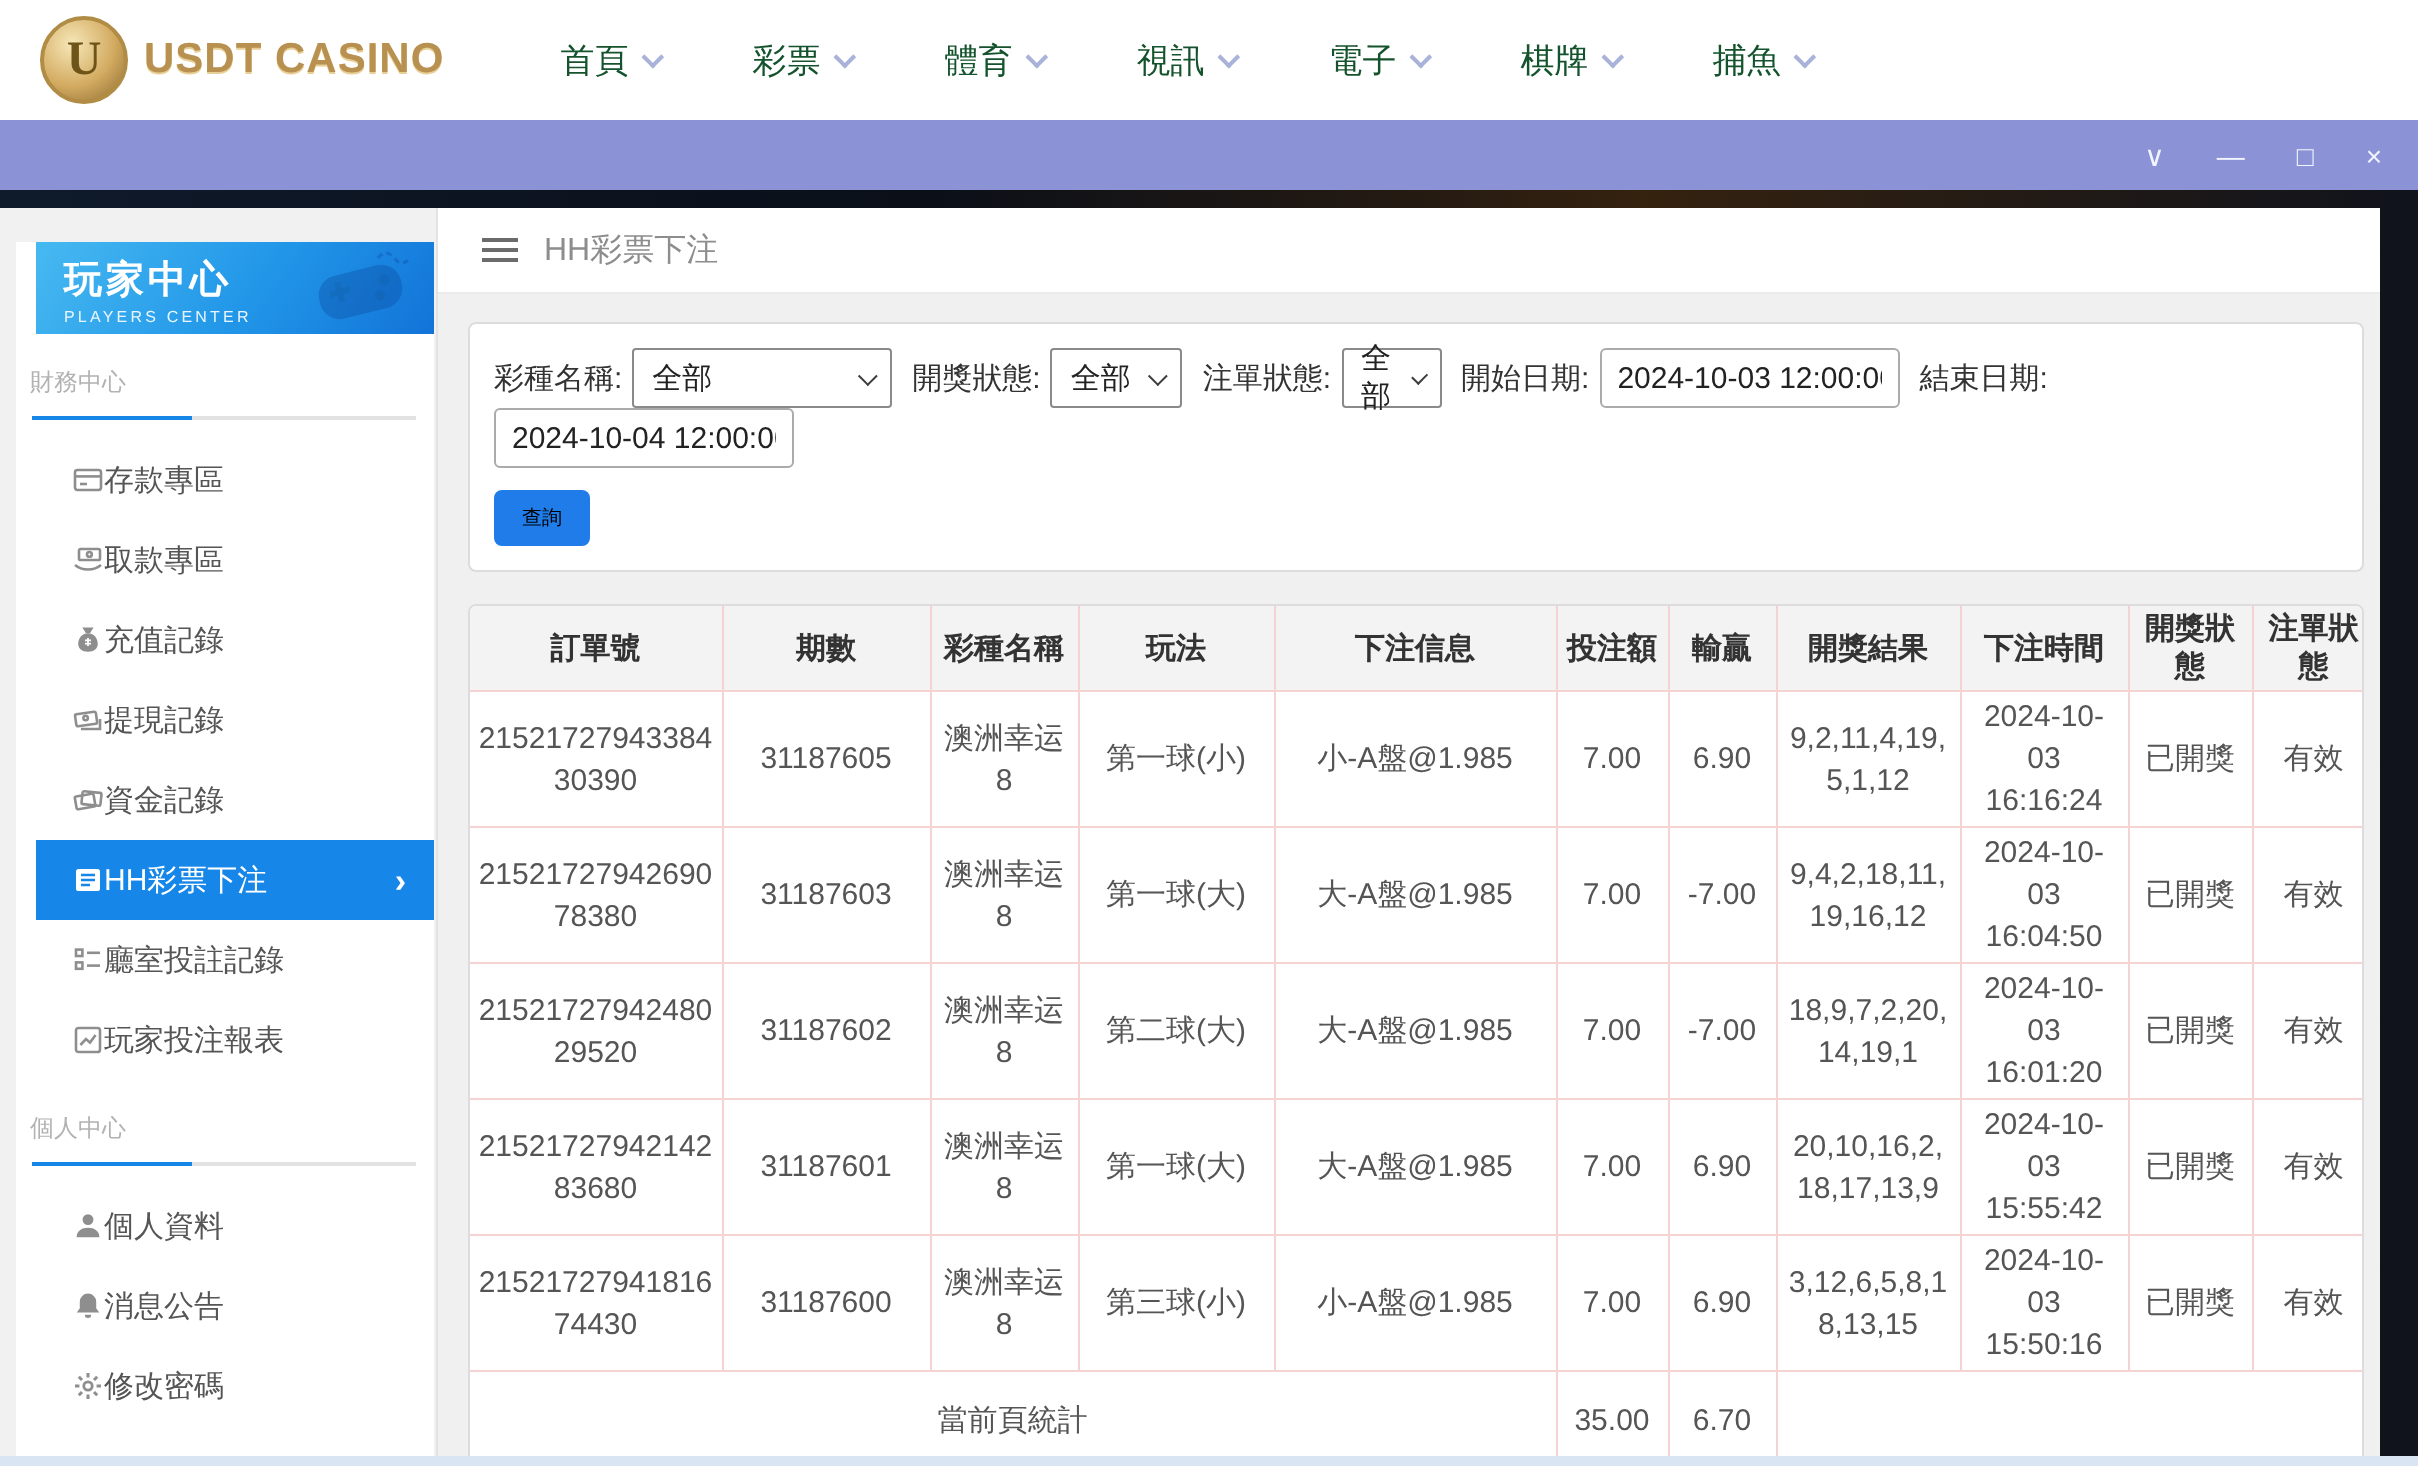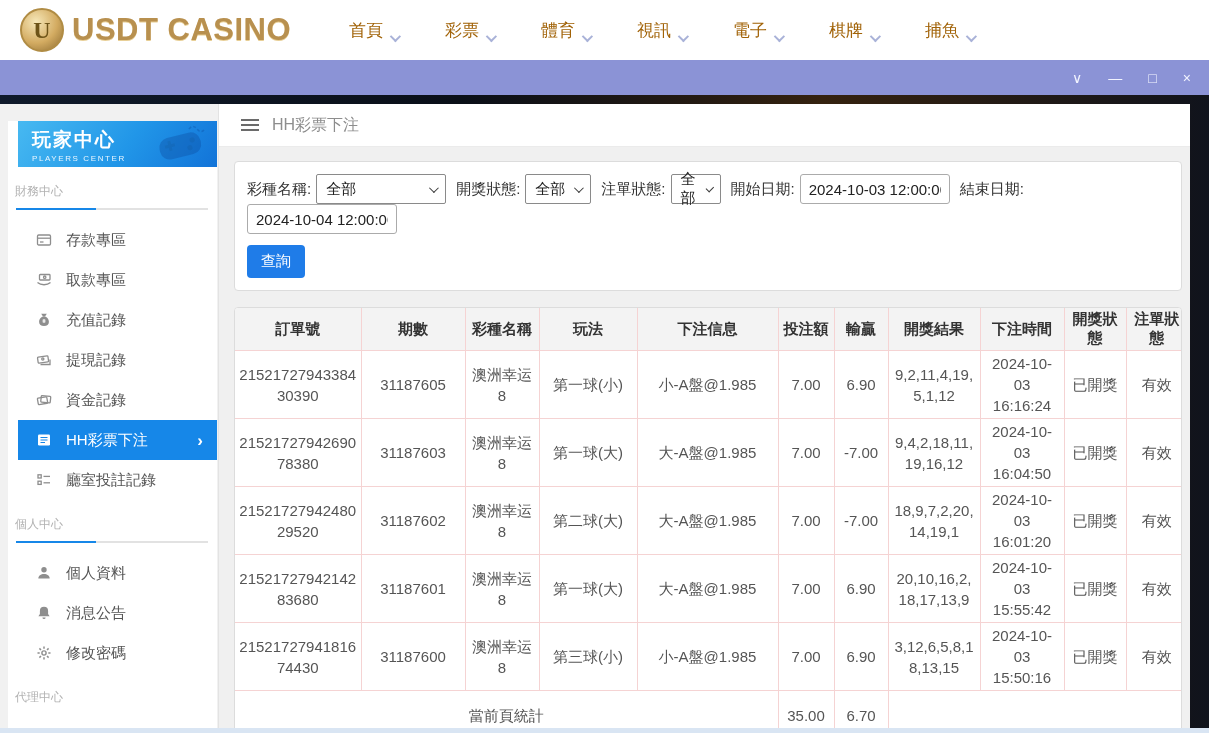--- a/index.html
+++ b/index.html
@@ -4,23 +4,23 @@
 <style>
   * { box-sizing: border-box; margin: 0; padding: 0; }
   html,body { width:1209px; height:733px; }
   body { font-family:"Liberation Sans","DejaVu Sans",sans-serif; background:#fff; }
   .screen { position:relative; width:1209px; height:733px; overflow:hidden; background:#fff; }
 
   
   .topnav { position:absolute; top:0; left:0; width:1209px; height:60px; background:#fff; display:flex; align-items:center; padding:0 20px; }
   .logo { display:flex; align-items:center; gap:8px; }
   .logo-badge { width:44px; height:44px; border-radius:50%; background:radial-gradient(circle at 35% 30%, #f6e7b8, #d3ab61 55%, #8d6c31); border:2px solid #b08c44; color:#6e5418; font-weight:bold; font-size:24px; display:flex; align-items:center; justify-content:center; font-family:"Liberation Serif",serif; }
-  .logo-text { font-size:31px; font-weight:bold; letter-spacing:.5px; color:#b8904f; text-shadow:0 1px 0 #e8cf96; }
+  .logo-text { font-size:21px; font-weight:bold; letter-spacing:.5px; color:#b8904f; text-shadow:0 1px 0 #e8cf96; }
   .menu { display:flex; margin-left:58px; gap:47px; }
-  .menu-item { display:flex; align-items:flex-end; gap:7px; font-size:17px; color:#a16207; cursor:pointer; }
+  .menu-item { display:flex; align-items:center; gap:7px; font-size:17px; color:#14532d; cursor:pointer; }
   .chev { width:8px; height:8px; border-right:2px solid #a9b2d8; border-bottom:2px solid #a9b2d8; transform:rotate(45deg) translateY(-2px); }
 
   
   .titlebar { position:absolute; top:60px; left:0; width:1209px; height:35px; background:#8b93d6; display:flex; align-items:center; justify-content:flex-end; gap:26px; padding-right:18px; }
   .winctl { color:#f2f4ff; font-size:14px; line-height:1; cursor:pointer; }
 
   
   .app-body { position:absolute; top:95px; left:0; width:1209px; height:638px;
     background:linear-gradient(90deg,#0f1a2b 0%,#0a0f18 38%,#241a12 58%,#35220f 68%,#10131c 100%); }
   .content-region { position:absolute; top:9px; left:0; width:1190px; height:629px; background:#f1f1f1; overflow:hidden; }
@@ -29,21 +29,21 @@
   .sidebar { position:absolute; top:17px; left:8px; width:209px; height:715px; background:#fff; }
   .sb-header { margin-left:10px; height:46px; position:relative; overflow:hidden; padding:6px 0 0 14px;
     background:linear-gradient(125deg,#47b9f1 0%,#2196e8 55%,#1273d8 100%); }
   .sb-title { color:#fff; font-size:19px; font-weight:bold; letter-spacing:2px; }
   .sb-sub { color:#eaf6ff; font-size:8px; letter-spacing:1.6px; margin-top:1px; }
   .sb-pad { position:absolute; right:6px; top:2px; opacity:.35; }
   .sec-title { margin:16px 0 0 7px; font-size:12px; color:#b2b2b2; }
   .sec-line { margin:8px 0 10px 8px; width:192px; height:2px; background:#e2e2e2; position:relative; }
   .sec-line::before { content:""; position:absolute; left:0; top:0; width:80px; height:2px; background:#1687e8; }
   .sb-list { list-style:none; }
-  .sb-item { height:40px; margin-left:10px; width:199px; display:flex; align-items:center; gap:14px; padding-left:18px; font-size:15px; color:#555; cursor:pointer; }
+  .sb-item { height:40px; margin-left:10px; width:199px; display:flex; align-items:center; padding-left:18px; font-size:15px; color:#555; cursor:pointer; }
   .sb-item .ic { width:16px; height:16px; color:#8e8e8e; flex:0 0 16px; }
   .sb-item.selected { background:#1687e8; color:#fff; }
   .sb-item.selected .ic { color:#fff; }
   .sb-item .arrow { margin-left:auto; margin-right:14px; color:#fff; font-size:17px; font-weight:bold; line-height:1; }
 
   
   .main { position:absolute; top:0; left:218px; width:972px; height:629px; border-left:1px solid #e3e3e3; background:#f0f0f0; }
   .page-header { height:43px; background:#fff; border-bottom:1px solid #ebebeb; display:flex; align-items:center; gap:13px; padding-left:22px; }
   .hamburger { width:18px; height:2px; background:#6b6b6b; box-shadow:0 5px 0 #6b6b6b, 0 10px 0 #6b6b6b; margin-bottom:10px; cursor:pointer; }
   .page-title { font-size:16px; color:#8d8d8d; }
@@ -51,21 +51,21 @@
 
   .filter-panel { background:#fff; border:1px solid #dcdcdc; border-radius:4px; padding:12px 12px 12px 12px; }
   .filter-row { display:flex; align-items:center; flex-wrap:wrap; }
   .f-label { font-size:15px; color:#333; margin:0 5px 0 10px; }
   .f-label:first-child { margin-left:0; }
   .select { display:inline-flex; align-items:center; justify-content:space-between; background:#fff; border:1px solid #8a8a8a; border-radius:2px; height:30px; padding:0 9px; font-size:15px; color:#222; cursor:pointer; }
   .sel-lottery { width:130px; } .sel-draw { width:66px; } .sel-order { width:50px; }
   .sel-chev { width:7px; height:7px; border-right:1.8px solid #3c3c3c; border-bottom:1.8px solid #3c3c3c; transform:rotate(45deg) translateY(-2px); margin-left:8px; }
   .f-input { height:30px; border:1px solid #ababab; border-radius:3px; font-size:15px; color:#222; padding:0 8px; width:150px; font-family:"Liberation Sans",sans-serif; }
   .btn-row { margin-top:11px; }
-  .btn-search { background:#1f7ce8; color:#ffffff; border:none; border-radius:4px; font-size:15px; padding:7px 14px; cursor:pointer; }
+  .btn-search { background:#1f7ce8; color:#000000; border:none; border-radius:4px; font-size:10px; padding:7px 14px; cursor:pointer; }
 
   .table-panel { margin-top:16px; background:#fff; border:1px solid #dcdcdc; border-radius:4px; overflow:hidden; }
   table { width:100%; border-collapse:collapse; table-layout:fixed; border-style:hidden; }
   th, td { border:1px solid #f5d3d3; text-align:center; font-size:15px; padding:2px 4px; }
   th { background:#f3f3f3; color:#333; font-weight:bold; height:42px; }
   td { color:#555; line-height:1.4; }
   tr.data-row { height:57px;padding-left:12px; }
   tr.sum-row { height:50px; }
   .c0{width:126px}.c1{width:104px}.c2{width:74px}.c3{width:98px}.c4{width:141px}.c5{width:56px}.c6{width:54px}.c7{width:92px}.c8{width:84px}.c9{width:62px}.c10{width:61px}
   td.brk { word-break:break-all; }
@@ -191,20 +191,27 @@
             <span class="arrow">›</span>
           </li>
           <li class="sb-item">
             <svg class="ic" viewBox="0 0 16 16" fill="none" stroke="currentColor" stroke-width="1.3">
                 <rect x="2" y="2.8" width="3.2" height="3.2"></rect>
                 <line x1="7.5" y1="4.4" x2="14" y2="4.4"></line>
                 <rect x="2" y="9.2" width="3.2" height="3.2"></rect>
                 <line x1="7.5" y1="10.8" x2="14" y2="10.8"></line>
               </svg>
             <span>廳室投註記錄</span>
+          </li>
+          <li class="sb-item">
+            <svg class="ic" viewBox="0 0 16 16" fill="none" stroke="currentColor" stroke-width="1.3">
+                <rect x="2" y="2" width="12" height="12" rx="1.3"></rect>
+                <polyline points="4.2,10.5 7,7.5 9,9.3 11.8,5.5"></polyline>
+              </svg>
+            <span>玩家投注報表</span>
           </li>
         </ul>
 
         <div class="sec-title">個人中心</div>
         <div class="sec-line"></div>
         <ul class="sb-list">
           <li class="sb-item">
             <svg class="ic" viewBox="0 0 16 16">
                 <circle cx="8" cy="4.8" r="2.7" fill="currentColor"></circle>
                 <path d="M2.3 13.6c0-3.1 2.6-4.7 5.7-4.7s5.7 1.6 5.7 4.7z" fill="currentColor"></path>

